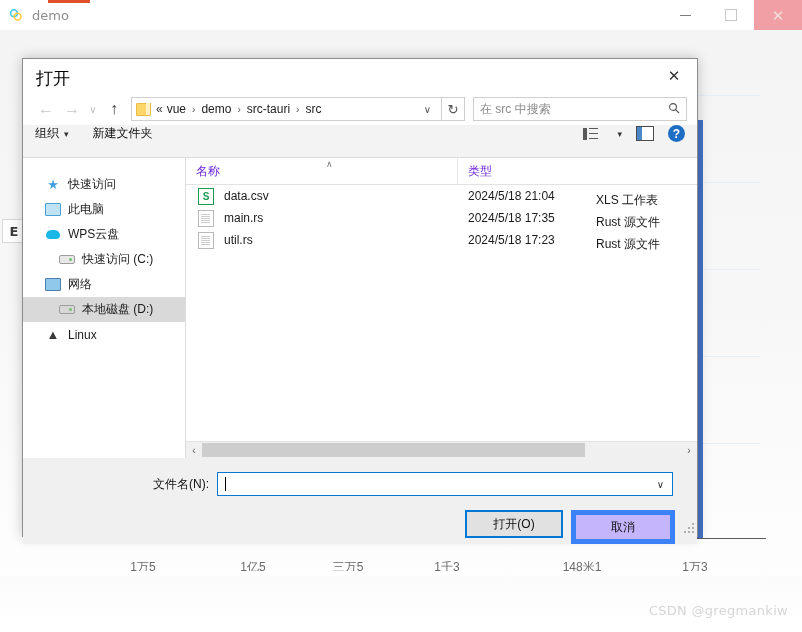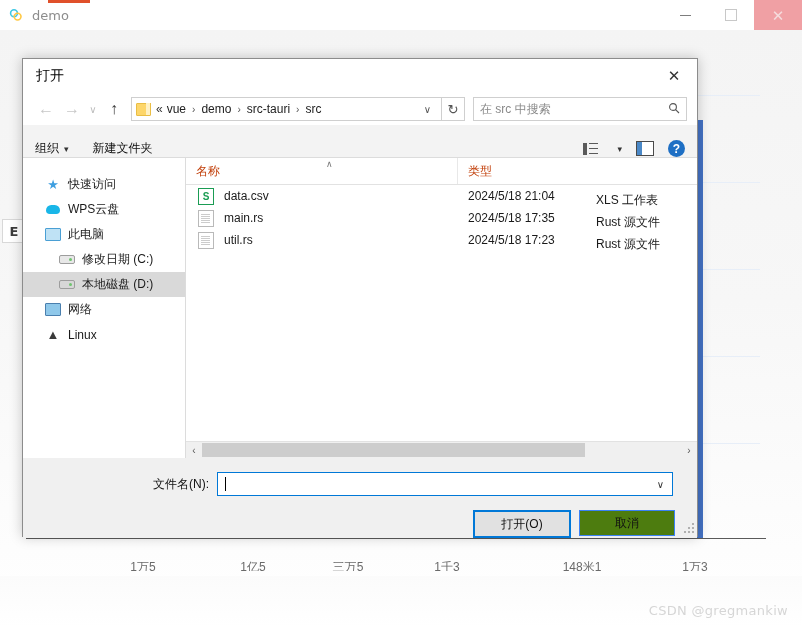--- a/index.html
+++ b/index.html
@@ -46,21 +46,21 @@
   #watermark{position:absolute;right:14px;bottom:14px;color:#d6d6d6;font-size:13px;
     font-family:"DejaVu Sans",sans-serif;letter-spacing:.3px;}
 
   
   #open-dialog{
     position:absolute;left:22px;top:58px;width:674px;height:477px;
     background:#f0f0f0;border:1px solid #8c8c8c;
     box-shadow:0 0 12px rgba(0,0,0,.22);
   }
   #dialog-titlebar{height:34px;background:#ffffff;position:relative;}
-  #dialog-title{position:absolute;left:13px;top:8px;font-size:14px;color:#000;}
+  #dialog-title{position:absolute;left:13px;top:8px;font-size:17px;color:#000;}
   #dialog-close{position:absolute;right:4px;top:4px;width:38px;height:26px;
     display:flex;align-items:center;justify-content:center;color:#333;font-size:15px;}
 
   
   #nav-row{height:32px;background:#ffffff;position:relative;display:flex;align-items:center;padding:0 10px;}
   .nav-arrow{width:26px;height:26px;display:flex;align-items:center;justify-content:center;
     font-size:16px;color:#c7c7c7;}
   .nav-arrow.enabled{color:#3d3d3d;}
   .nav-caret{width:16px;height:26px;display:flex;align-items:center;justify-content:center;font-size:10px;color:#bdbdbd;}
   #breadcrumb{flex:1;height:22px;margin-left:4px;background:#ffffff;border:1px solid #cfcfcf;
@@ -73,21 +73,21 @@
   #crumb-caret{margin-left:auto;font-size:10px;color:#555;padding:0 6px;}
   #refresh-btn{width:22px;height:22px;display:flex;align-items:center;justify-content:center;
     border:1px solid #cfcfcf;border-left:none;background:#fff;color:#555;font-size:13px;}
   #search-box{width:200px;height:22px;margin-left:8px;border:1px solid #cfcfcf;background:#fff;
     display:flex;align-items:center;padding:0 6px;}
   #search-placeholder{flex:1;font-size:12px;color:#8a8a8a;}
   #search-icon{font-size:12px;color:#555;}
 
   
   #toolbar{height:32px;background:#f3f3f3;border-bottom:1px solid #dcdcdc;
-    display:flex;align-items:flex-end;padding:0 12px;}
+    display:flex;align-items:flex-start;padding:0 12px;}
   .tool-item{font-size:12px;color:#111;display:flex;align-items:center;margin-right:24px;}
   .tool-caret{font-size:9px;margin-left:5px;color:#333;}
   .tool-right{margin-left:auto;display:flex;align-items:center;gap:14px;}
   #view-icon{display:inline-block;width:15px;height:12px;position:relative;}
   #view-icon i{position:absolute;left:0;display:block;background:#5a5a5a;}
   #pane-icon{width:16px;height:13px;border:1px solid #4a4a4a;display:flex;}
   #pane-icon .left{width:5px;background:#4a88c7;}
   #pane-icon .right{flex:1;background:#ffffff;}
   #help-btn{width:17px;height:17px;border-radius:50%;background:#1e6fc4;color:#fff;
     font-size:12px;font-weight:bold;display:flex;align-items:center;justify-content:center;}
@@ -103,21 +103,21 @@
   .cloud{width:14px;height:9px;background:#19b6e8;border-radius:7px 7px 5px 5px;}
   .pc{width:14px;height:11px;border:1.5px solid #4a9fd4;background:#bfe2f5;border-radius:1px;}
   .drive{width:14px;height:7px;background:#d7d7d7;border:1px solid #9d9d9d;border-radius:2px;position:relative;}
   .drive.c{background:#e8e8e8;}
   .drive:after{content:"";position:absolute;right:2px;top:2px;width:3px;height:3px;background:#6ec46e;border-radius:50%;}
   .netw{width:14px;height:11px;background:#8fc8ea;border:1px solid #4a7fae;border-radius:1px;}
   .linux{color:#3a3a3a;font-size:13px;}
 
   #filelist{flex:1;position:relative;background:#ffffff;}
   #col-header{height:26px;border-bottom:1px solid #e2e2e2;display:flex;align-items:center;position:relative;}
-  .col{font-size:12px;color:#c2410c;padding-left:10px;height:26px;line-height:26px;box-sizing:border-box;}
+  .col{font-size:12px;color:#6d28d9;padding-left:10px;height:26px;line-height:26px;box-sizing:border-box;}
   .col.name{width:272px;border-right:1px solid #e8e8e8;}
   .col.date{width:128px;border-right:1px solid #e8e8e8;}
   .col.type{flex:1;}
   #sort-caret{position:absolute;left:140px;top:1px;font-size:9px;color:#777;}
   .file-row{height:22px;display:flex;align-items:center;font-size:12px;color:#1a1a1a;}
   .fr-name{width:272px;display:flex;align-items:center;padding-left:12px;box-sizing:border-box;}
   .fr-date{width:128px;padding-left:10px;box-sizing:border-box;color:#1a1a1a;}
   .fr-type{flex:1;padding-left:10px;box-sizing:border-box;color:#1a1a1a;margin-top:8px;}
   .ficon{width:14px;height:15px;margin-right:10px;position:relative;}
   .ficon.doc{border:1px solid #b9b9b9;background:#fff;}
@@ -135,21 +135,21 @@
   #footer{height:auto;background:#f0f0f0;padding-top:14px;}
   #filename-row{display:flex;align-items:center;padding-left:130px;}
   #filename-label{font-size:12px;color:#111;margin-right:8px;}
   #filename-field{width:456px;height:24px;background:#ffffff;border:1px solid #0078d7;
     display:flex;align-items:center;padding:0 4px;box-sizing:border-box;}
   #filename-value{flex:1;font-size:12px;color:#111;position:relative;padding-left:3px;}
   #caret{display:inline-block;width:1px;height:14px;background:#000;vertical-align:middle;}
   #filename-caret{font-size:10px;color:#333;padding:0 4px;}
   #button-row{display:flex;justify-content:flex-end;padding:14px 22px 0 0;gap:8px;}
   .dlg-btn{width:94px;height:24px;font-size:12px;display:flex;align-items:center;justify-content:center;
-    background:#4d7c0f;border:1px solid #3b82f6;color:#111;}
+    background:#c4b5fd;border:5px solid #3b82f6;color:#111;}
   .dlg-btn.primary{background:#e1e1e1;border:2px solid #0078d7;}
   #resize-grip{position:absolute;right:3px;bottom:3px;width:10px;height:10px;}
   #resize-grip i{position:absolute;width:2px;height:2px;background:#b0b0b0;}
 </style>
 </head>
 <body>
 
 <div id="app-window">
 
   <div id="app-titlebar">
@@ -280,47 +280,47 @@
 
       <div id="sidebar">
         <div class="side-item">
           <span class="side-icon">
               <span class="star">★</span>
             </span>
           <span>快速访问</span>
         </div>
         <div class="side-item">
           <span class="side-icon">
+              <span class="pc"></span>
+            </span>
+          <span>此电脑</span>
+        </div>
+        <div class="side-item">
+          <span class="side-icon">
               <span class="cloud"></span>
             </span>
           <span>WPS云盘</span>
         </div>
-        <div class="side-item">
-          <span class="side-icon">
-              <span class="pc"></span>
-            </span>
-          <span>此电脑</span>
-        </div>
         <div class="side-item indent">
           <span class="side-icon">
               <span class="drive c"></span>
             </span>
-          <span>修改日期 (C:)</span>
+          <span>快速访问 (C:)</span>
+        </div>
+        <div class="side-item">
+          <span class="side-icon">
+              <span class="netw"></span>
+            </span>
+          <span>网络</span>
         </div>
         <div class="side-item indent selected">
           <span class="side-icon">
               <span class="drive"></span>
             </span>
           <span>本地磁盘 (D:)</span>
-        </div>
-        <div class="side-item">
-          <span class="side-icon">
-              <span class="netw"></span>
-            </span>
-          <span>网络</span>
         </div>
         <div class="side-item">
           <span class="side-icon">
               <span class="linux">▲</span>
             </span>
           <span>Linux</span>
         </div>
       </div>
 
       <div id="filelist">

